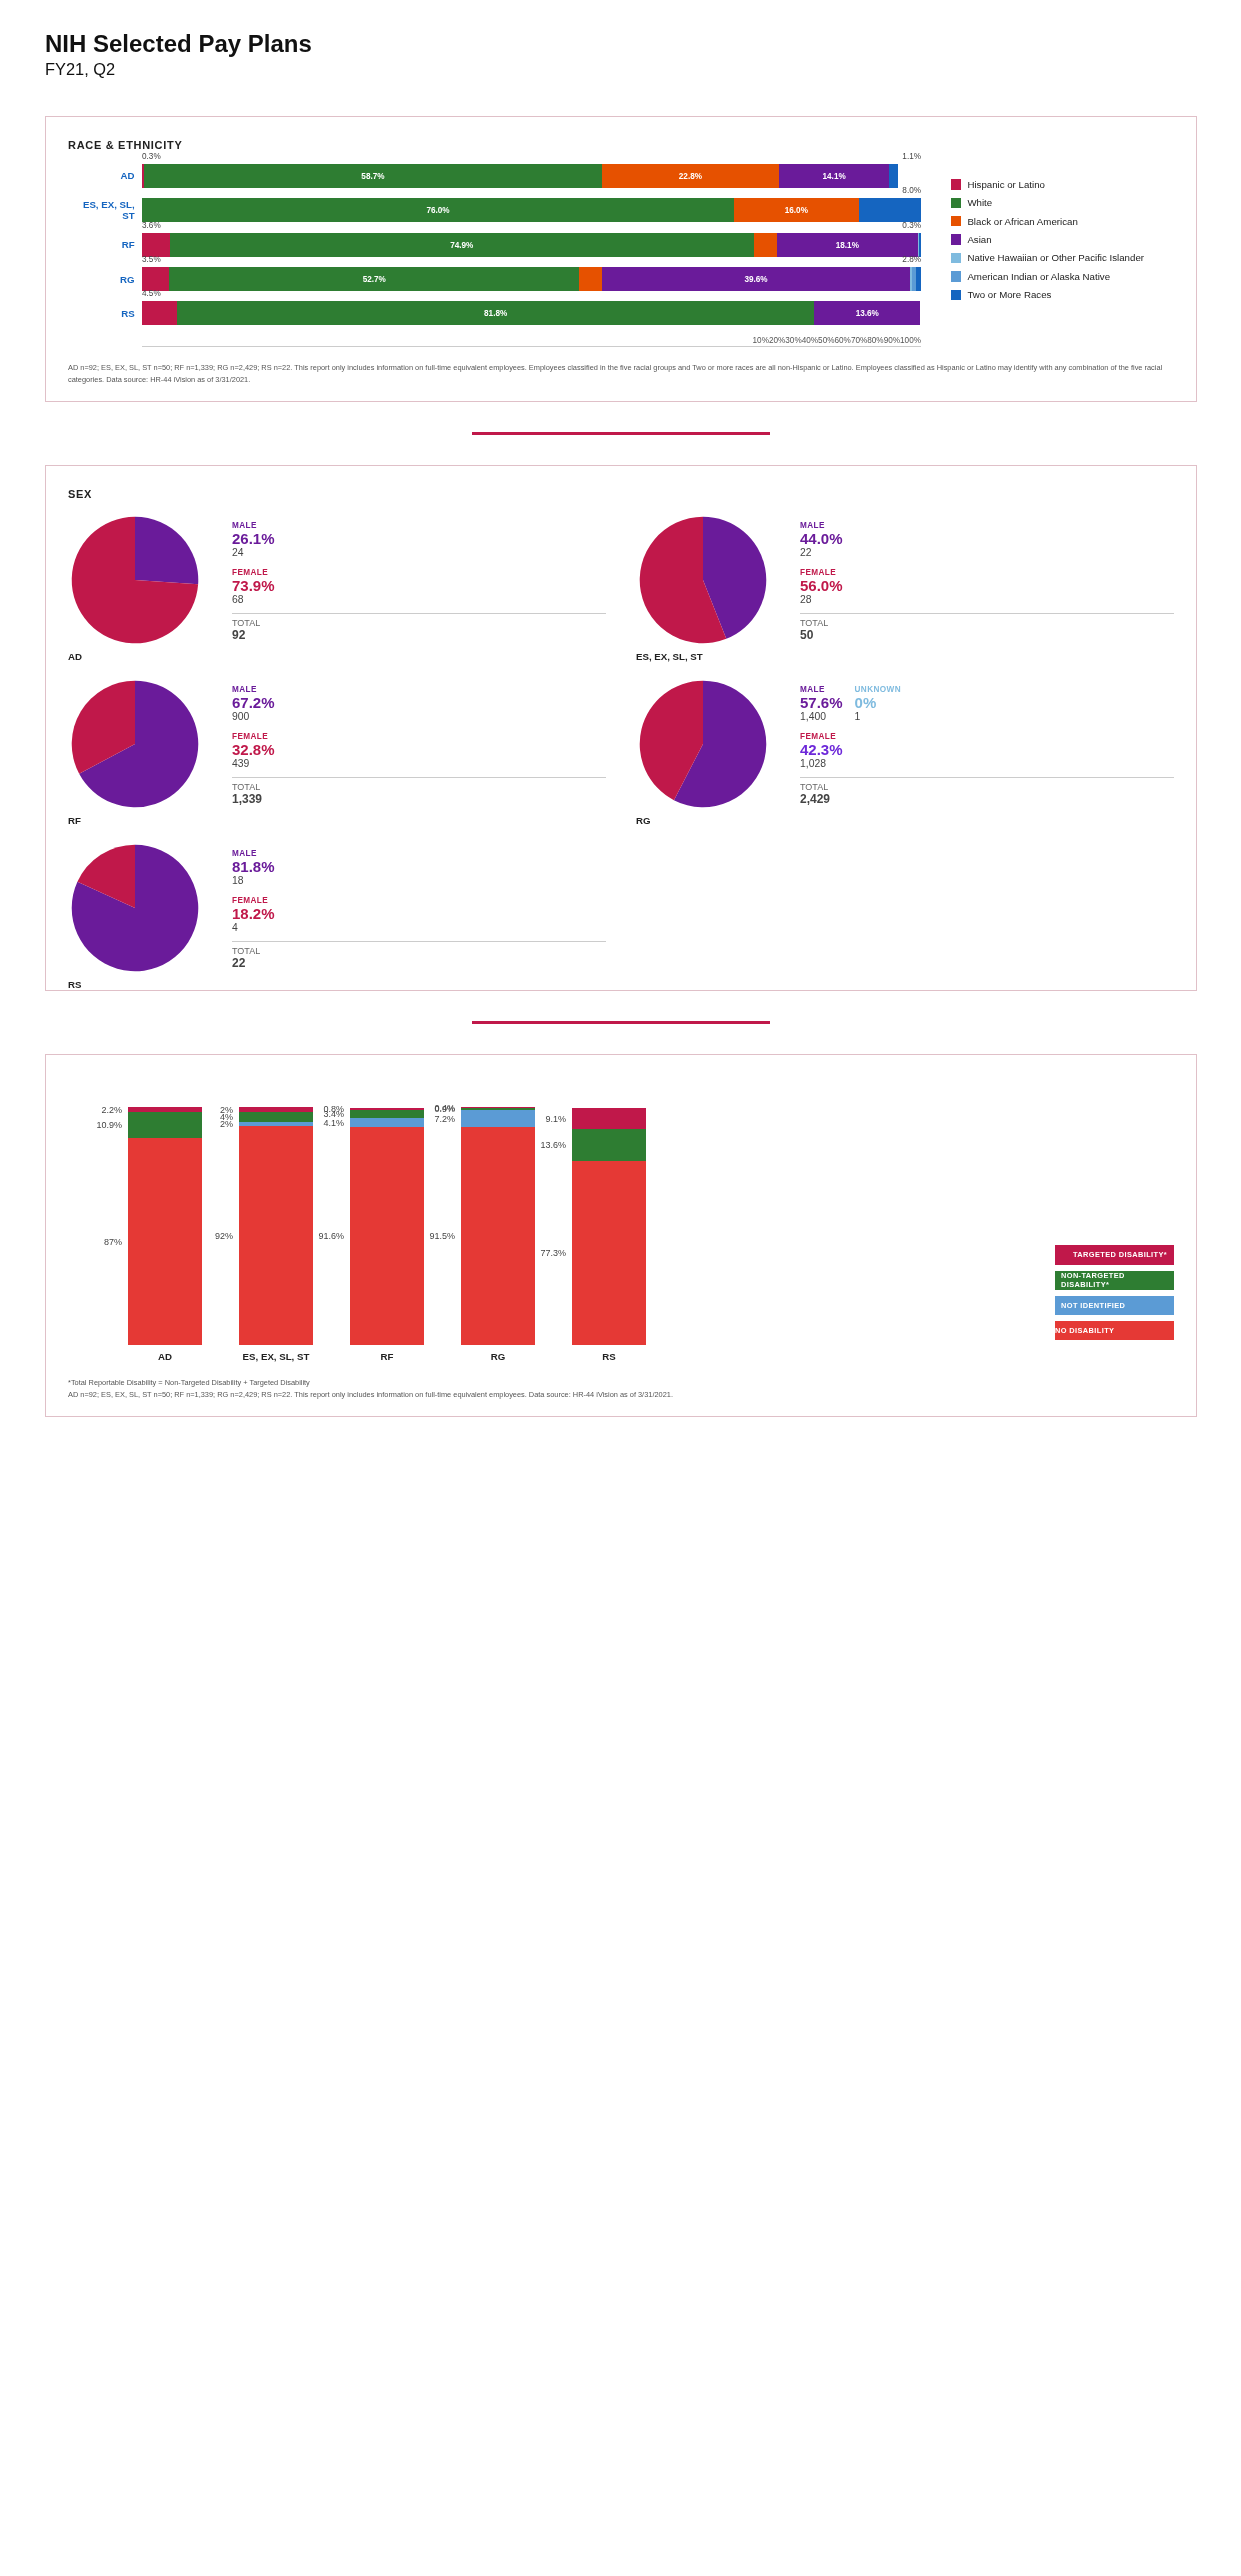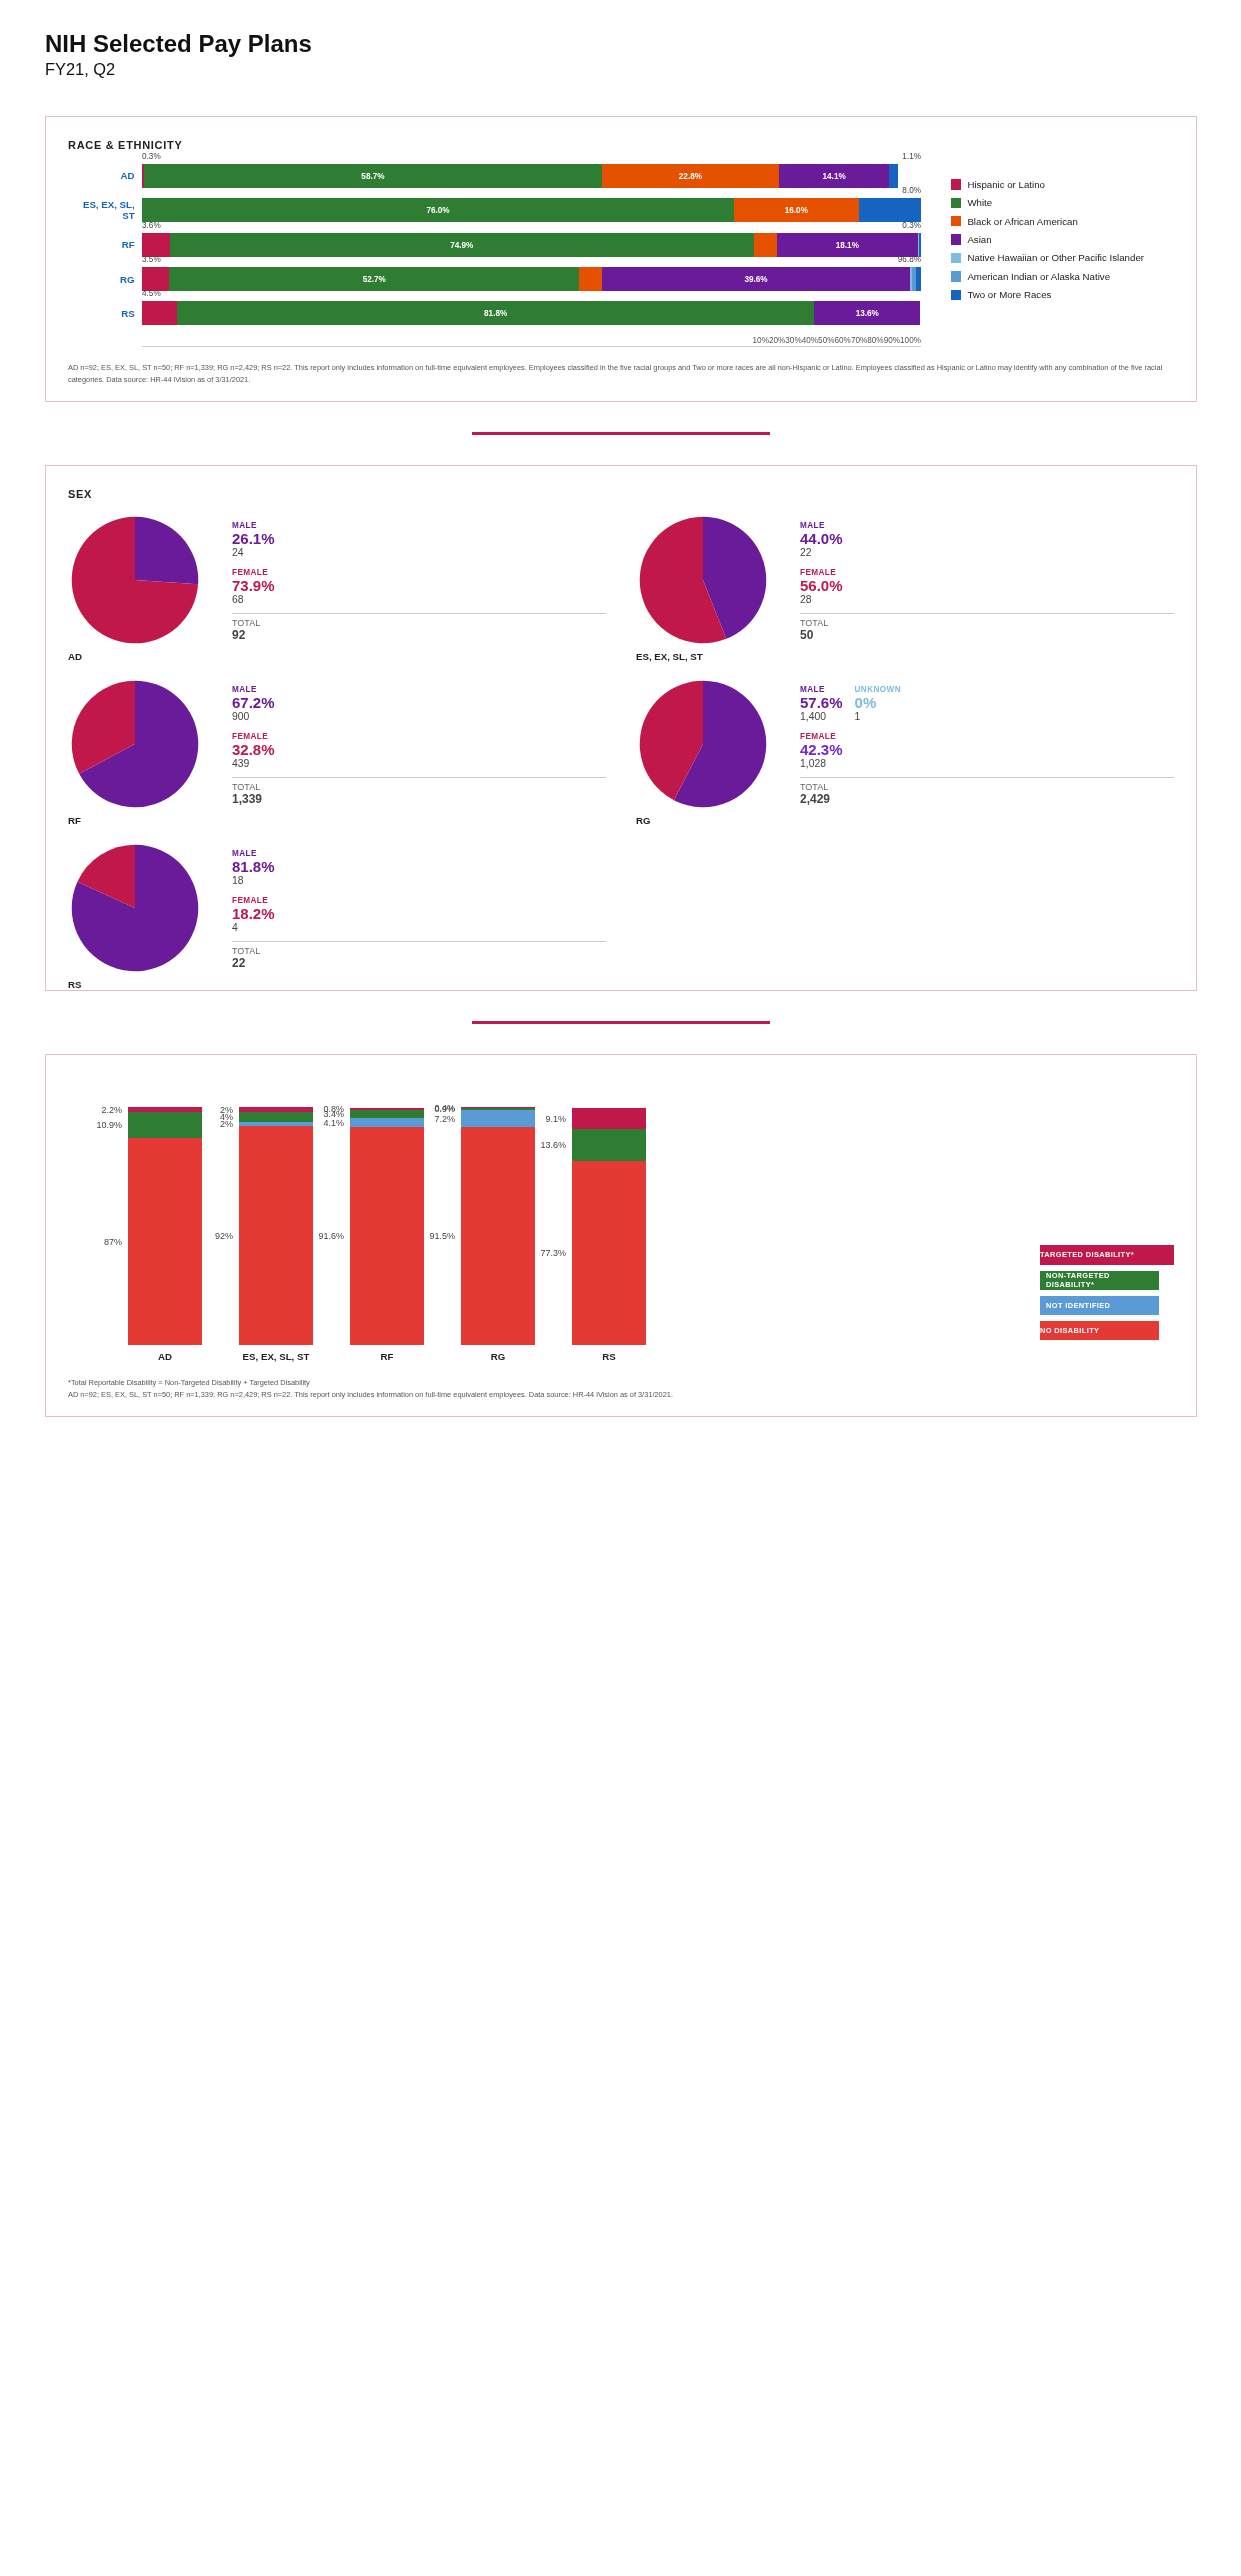--- a/index.html
+++ b/index.html
@@ -113,21 +113,21 @@
               </div>
               <div class="bar-segment" style="background-color: rgb(127, 187, 223); width: 0.1%; position: relative;"></div>
               <div class="bar-segment" style="background-color: rgb(21, 101, 192); width: 0.3%; position: relative;"></div>
             </div>
           </div>
         </div>
         <div class="bar-row">
           <div class="bar-label">RG</div>
           <div class="bar-container" style="position: relative;">
             <div style="position: absolute; top: -12px; left: 0px; font-size: 8.2px; color: rgb(68, 68, 68);">3.5%</div>
-            <div style="position: absolute; top: -12px; right: 0px; font-size: 8.2px; color: rgb(68, 68, 68);">96.8%</div>
+            <div style="position: absolute; top: -12px; right: 0px; font-size: 8.2px; color: rgb(68, 68, 68);">2.8%</div>
             <div class="bar-stack">
               <div class="bar-segment" style="background-color: rgb(192, 24, 74); width: 3.5%; position: relative;"></div>
               <div class="bar-segment" style="background-color: rgb(46, 125, 50); width: 52.7%; position: relative;">
                 <span style="position: absolute; top: 50%; left: 50%; transform: translate(-50%, -50%); font-size: 8.2px; color: rgb(255, 255, 255); font-weight: 700; white-space: nowrap;">52.7%</span>
               </div>
               <div class="bar-segment" style="background-color: rgb(230, 81, 0); width: 2.9%; position: relative;"></div>
               <div class="bar-segment" style="background-color: rgb(106, 27, 154); width: 39.6%; position: relative;">
                 <span style="position: absolute; top: 50%; left: 50%; transform: translate(-50%, -50%); font-size: 8.2px; color: rgb(255, 255, 255); font-weight: 700; white-space: nowrap;">39.6%</span>
               </div>
               <div class="bar-segment" style="background-color: rgb(127, 187, 223); width: 0.2%; position: relative;"></div>
@@ -390,21 +390,21 @@
             </div>
             <div style="width: 100%; height: 21.7px; background: rgb(192, 24, 74); position: relative; flex-shrink: 0;">
               <div style="position: absolute; left: -43px; top: 50%; transform: translateY(-50%); font-size: 9px; color: rgb(68, 68, 68); white-space: nowrap; text-align: right; width: 37px;">9.1%</div>
             </div>
           </div>
           <div style="font-size: 9.7px; font-weight: 700; color: rgb(34, 34, 34); margin-top: 6px;">RS</div>
         </div>
       </div>
       <div style="display: flex; flex-direction: column; gap: 6px; margin-left: 45px; padding-bottom: 22px; justify-content: flex-end; align-self: flex-end;">
         <div style="display: flex; align-items: center; gap: 0px;">
-          <div style="width: 134px; height: 19.3px; background: rgb(192, 24, 74); display: flex; align-items: center; padding-left: 0;">
+          <div style="width: 119px; height: 19.3px; background: rgb(192, 24, 74); display: flex; align-items: center; padding-left: 18px;">
             <span style="font-size: 7.4px; font-weight: 700; color: rgb(255, 255, 255); letter-spacing: 0.4px;">TARGETED DISABILITY*</span>
           </div>
         </div>
         <div style="display: flex; align-items: center; gap: 0px;">
           <div style="width: 119px; height: 19.3px; background: rgb(46, 125, 50); display: flex; align-items: center; padding-left: 6px;">
             <span style="font-size: 7.4px; font-weight: 700; color: rgb(255, 255, 255); letter-spacing: 0.4px;">NON-TARGETED DISABILITY*</span>
           </div>
         </div>
         <div style="display: flex; align-items: center; gap: 0px;">
           <div style="width: 119px; height: 19.3px; background: rgb(91, 155, 213); display: flex; align-items: center; padding-left: 6px;">

